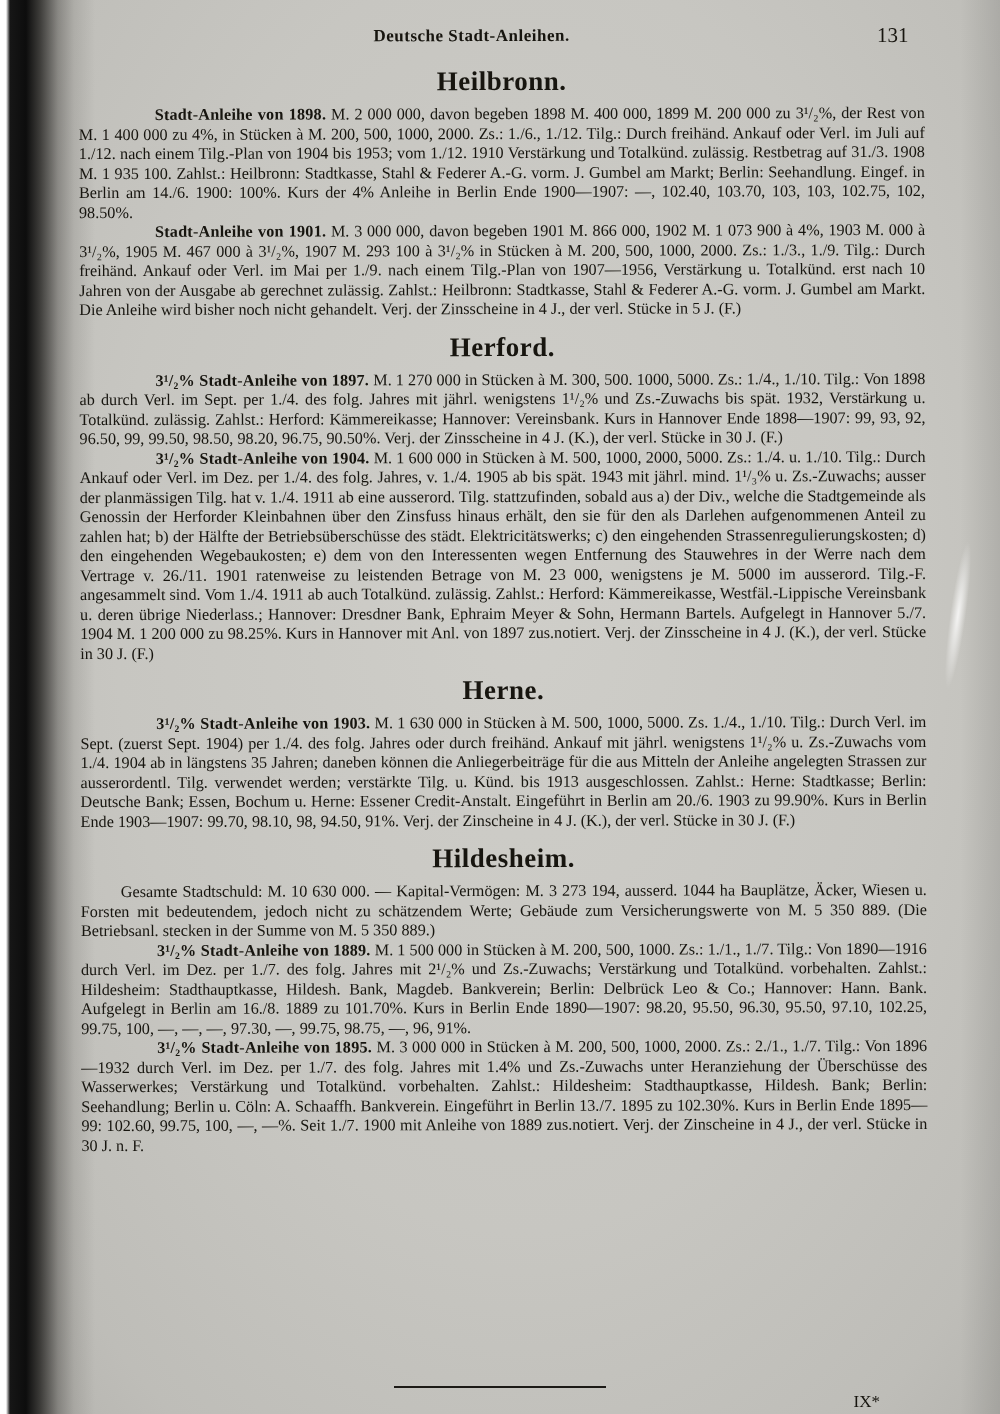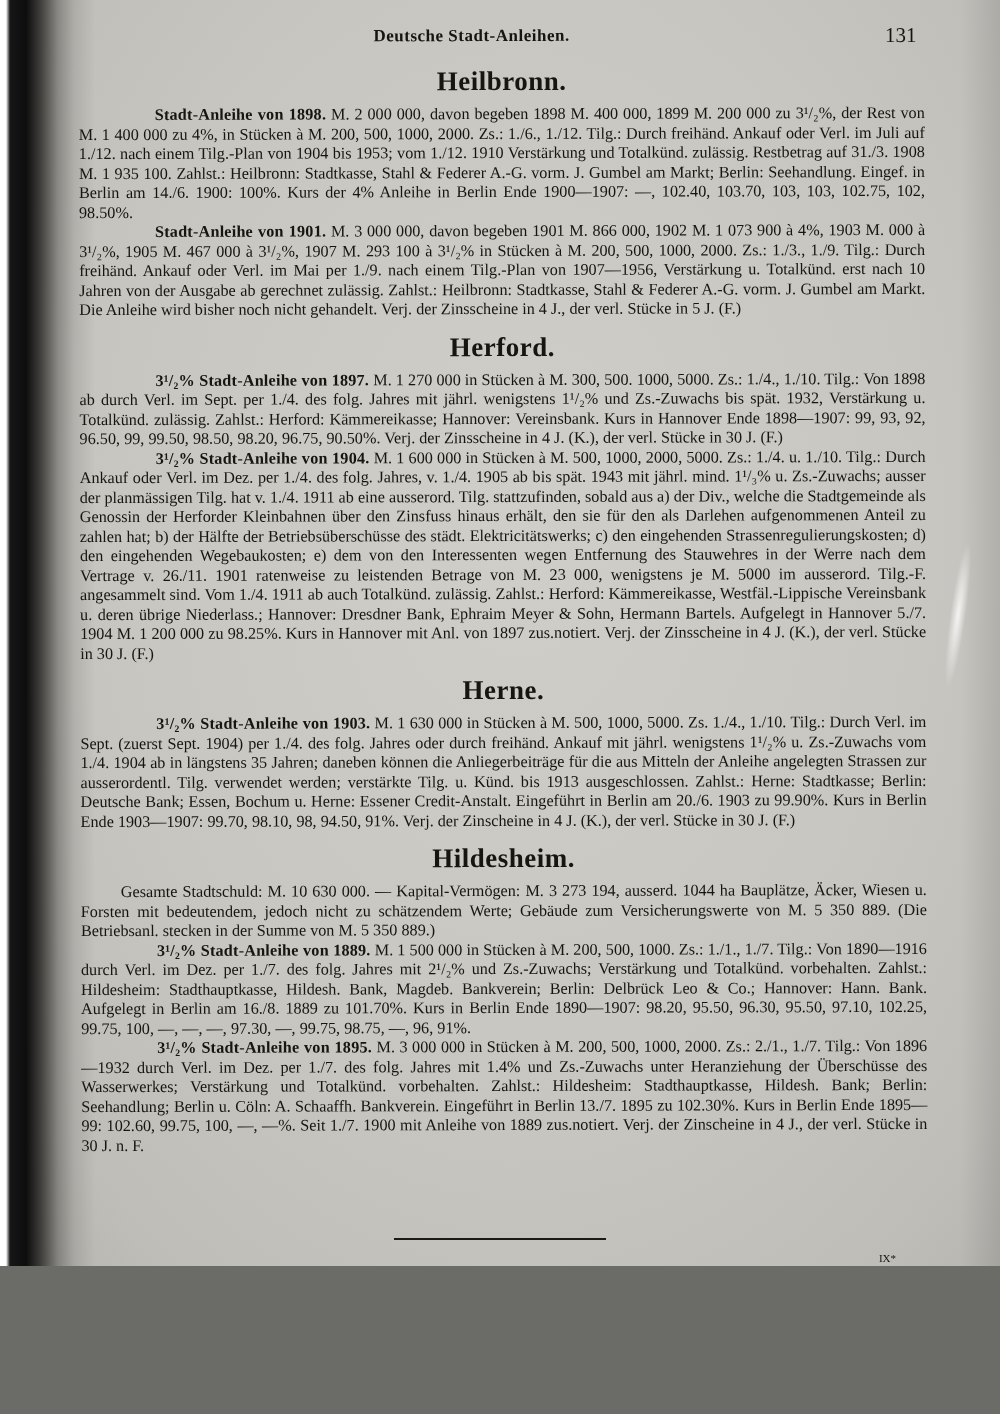--- a/index.html
+++ b/index.html
@@ -1,18 +1,18 @@
 <!DOCTYPE html>
 <html><head>
 <meta charset="utf-8">
 <style>
   html,body{margin:0;padding:0;background:#6b6b68;}
   .page{
     position:relative;
-    width:1000px;height:1266px;
+    width:1000px;height:1414px;
     margin:0 auto;
     background:
       radial-gradient(ellipse at 52% 42%, #cfcec9 0%, #c7c6c1 55%, #bebdb8 85%, #b4b3ae 100%);
     overflow:hidden;
     font-family:"Liberation Serif","DejaVu Serif",serif;
     color:#17150f;
   }
   .binding-shadow{
     position:absolute;left:0;top:0;bottom:0;width:95px;
     background:linear-gradient(90deg,
@@ -40,41 +40,41 @@
     transform:rotate(-0.15deg);
   }
   .running-header{
     position:relative;height:26px;margin-bottom:14px;
   }
   .running-title{
     position:absolute;left:0;right:60px;text-align:center;
     font-weight:bold;font-size:17px;letter-spacing:.5px;
   }
   .page-number{
-    position:absolute;right:8px;top:-2px;font-size:21px;
+    position:absolute;right:16px;top:-2px;font-size:21px;
   }
   .section-heading{
     text-align:center;font-weight:bold;font-size:27px;
     margin:12px 0 8px 0;letter-spacing:.5px;
   }
   .section:first-of-type .section-heading{margin-top:2px;}
   p.para{
     margin:0;text-align:justify;
     font-size:16.2px;line-height:19.5px;
     text-indent:36px;
   }
   p.para.no-indent{text-indent:0;}
   p.para b{font-weight:bold;letter-spacing:.2px;margin-left:40px;}
   .footer-rule{
     position:absolute;left:50%;bottom:26px;transform:translateX(-50%);
     width:212px;border-top:2.5px solid #1c1a16;
   }
   .footer-sig{
-    position:absolute;right:104px;bottom:2px;
-    font-size:11px;font-family:"Liberation Serif","DejaVu Serif",serif;
+    position:absolute;right:120px;bottom:2px;
+    font-size:17px;font-family:"Liberation Serif","DejaVu Serif",serif;
   }
 </style>
 </head>
 <body>
 
 <div class="page">
   <div class="binding-shadow"></div>
   <div class="edge-right"></div>
   <div class="scratch"></div>
 

